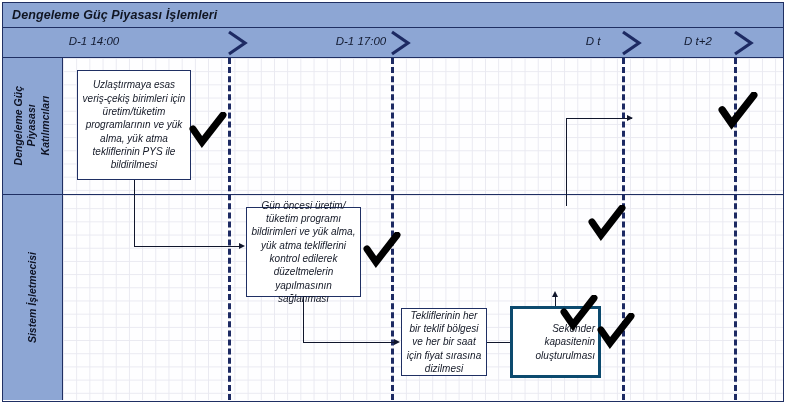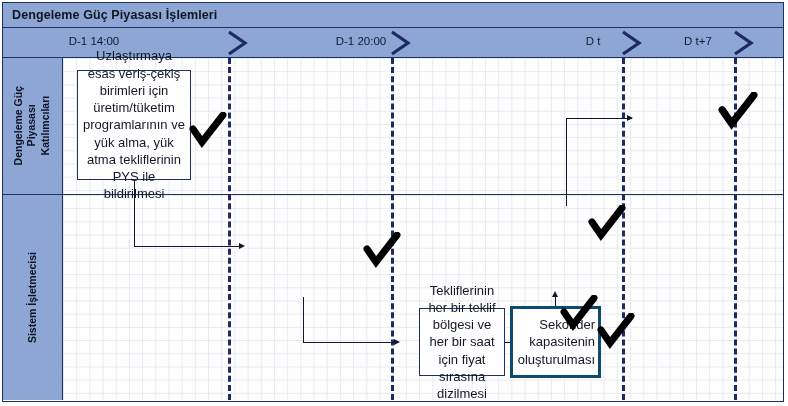--- a/index.html
+++ b/index.html
@@ -3,20 +3,21 @@
 <meta charset="utf-8">
 <style>
   html,body{margin:0;padding:0;background:#ffffff;}
   body{font-family:"Liberation Sans",sans-serif;}
 
   #stage{
     position:relative;
     width:788px;height:406px;
     overflow:hidden;
     background:#ffffff;
+    font-style:italic;
   }
 
   
   .frame{
     position:absolute;left:2px;top:2px;
     width:782px;height:400px;
     border:1px solid #1f2f63;
     box-sizing:border-box;
     background:#fdfdff;
   }
@@ -94,21 +95,21 @@
   }
 
   
   .pbox{
     position:absolute;
     box-sizing:border-box;
     background:#ffffff;
     border:1px solid #1f2f63;
     display:flex;align-items:center;justify-content:center;
     text-align:center;
-    font-size:13px;line-height:1.33;
+    font-size:10px;line-height:1.33;
     color:#131826;
     padding:2px 3px;
   }
   .pbox.teal{border:3px solid #0c4a6e;text-align:right;}
   .pbox .inner{width:100%;}
 
   
   .conn{position:absolute;background:#10162c;}
   .conn.h{height:1px;}
   .conn.v{width:1px;}
@@ -134,23 +135,23 @@
 <div id="stage">
 
   <div class="frame"></div>
 
   <div class="title-bar">
     <span class="txt">Dengeleme Güç Piyasası İşlemleri</span>
   </div>
 
   <div class="timeline">
     <div class="tl-label" style="left:33px;width:116px;">D-1 14:00</div>
-    <div class="tl-label" style="left:300px;width:116px;">D-1 20:00</div>
+    <div class="tl-label" style="left:300px;width:116px;">D-1 17:00</div>
     <div class="tl-label" style="left:560px;width:60px;">D t</div>
-    <div class="tl-label" style="left:660px;width:70px;">D t+7</div>
+    <div class="tl-label" style="left:660px;width:70px;">D t+2</div>
 
     <svg class="chev" style="left:222px;" viewBox="0 0 26 28">
       <polyline points="4,3 20,14 4,25" fill="none" stroke="#1d2a63" stroke-width="3.2"></polyline>
     </svg>
     <svg class="chev" style="left:385px;" viewBox="0 0 26 28">
       <polyline points="4,3 20,14 4,25" fill="none" stroke="#1d2a63" stroke-width="3.2"></polyline>
     </svg>
     <svg class="chev" style="left:616px;" viewBox="0 0 26 28">
       <polyline points="4,3 20,14 4,25" fill="none" stroke="#1d2a63" stroke-width="3.2"></polyline>
     </svg>
@@ -192,22 +193,25 @@
 
   <div class="conn v" style="left:566px;top:118px;height:88px;"></div>
   <div class="conn h" style="left:566px;top:118px;width:66px;"></div>
   <div class="arrowhead" style="left:627px;top:115px;"></div>
 
   <div class="pbox" style="left:77px;top:70px;width:114px;height:110px;">
     <span class="inner">Uzlaştırmaya esas veriş-çekiş birimleri için üretim/tüketim programlarının  ve yük alma, yük atma tekliflerinin PYS ile bildirilmesi</span>
   </div>
 
 
-
-  <div class="pbox" style="left:419px;top:308px;width:86px;height:68px;">
+  <div class="pbox" style="left:246px;top:207px;width:115px;height:90px;">
+    <span class="inner">Gün öncesi üretim/ tüketim programı bildirimleri ve yük alma, yük atma tekliflerini kontrol edilerek düzeltmelerin yapılmasının sağlanması</span>
+  </div>
+
+  <div class="pbox" style="left:401px;top:308px;width:86px;height:68px;">
     <span class="inner">Tekliflerinin her bir teklif bölgesi ve her bir saat için fiyat sırasına dizilmesi</span>
   </div>
 
   <div class="pbox teal" style="left:510px;top:306px;width:91px;height:72px;">
     <span class="inner">Sekonder kapasitenin oluşturulması</span>
   </div>
 
 
   <svg class="check" style="left:189px;top:112px;width:38px;height:38px;" viewBox="0 0 38 38">
     <path d="M4 17 L13 30 L34 3" fill="none" stroke="#000000" stroke-width="7" stroke-linecap="round" stroke-linejoin="miter"></path>

